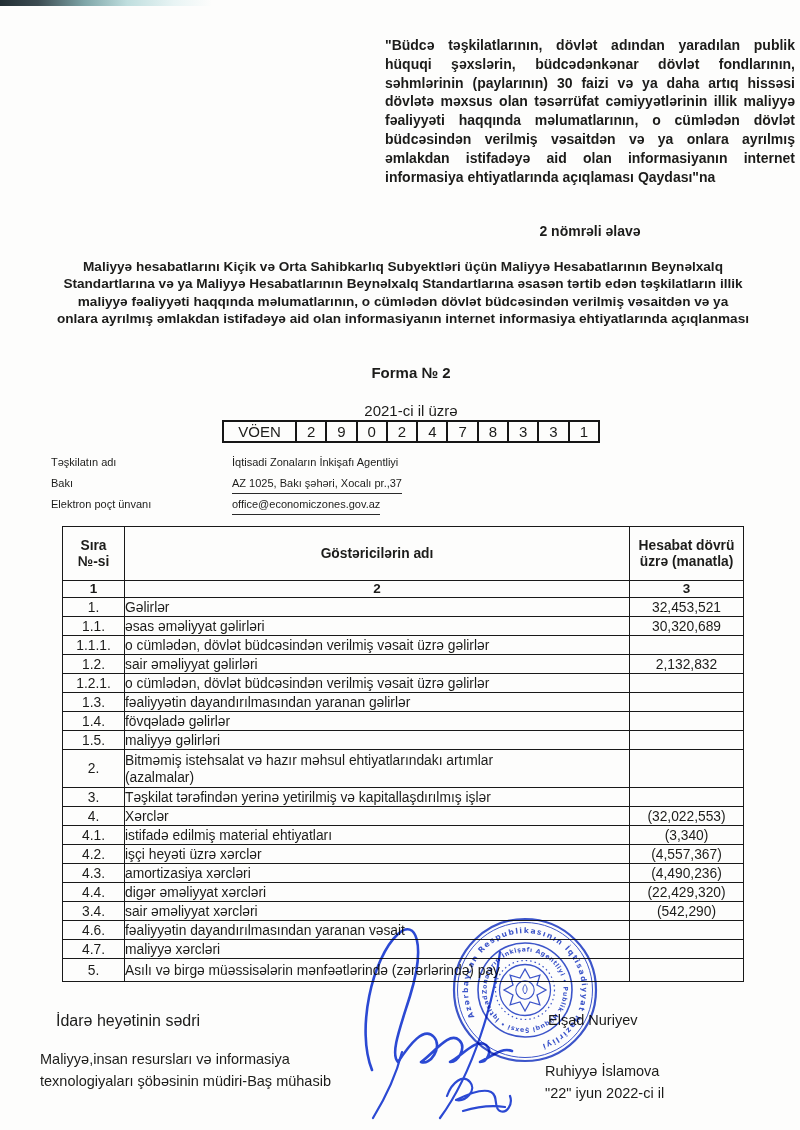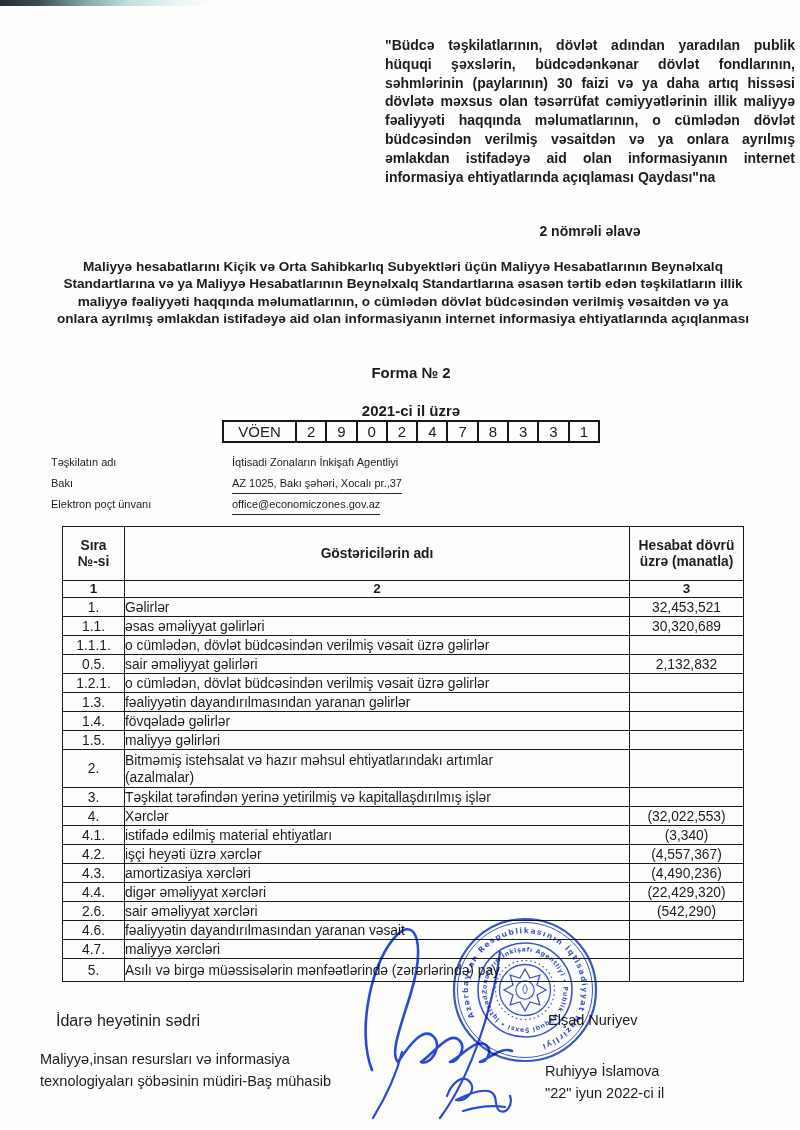--- a/index.html
+++ b/index.html
@@ -26,21 +26,21 @@
   .main-title{
     left:56px; top:258px; width:694px;
     font-size:13.6px; font-weight:bold; line-height:17.4px; text-align:center;
   }
   .form-label{
     left:222px; top:364px; width:378px;
     font-size:15px; font-weight:bold; text-align:center;
   }
   .period-label{
     left:222px; top:402px; width:378px;
-    font-size:15px; font-weight:bold; text-align:center;
+    font-size:15px; font-weight:normal; text-align:center;
   }
   .voen{
     left:222px; top:420px; width:378px; height:23px;
     display:flex; border:2px solid #161616; box-sizing:border-box;
   }
   .voen-cell{
     display:flex; align-items:center; justify-content:center;
     font-size:15px; border-right:2px solid #161616; box-sizing:border-box;
   }
   .voen-label{width:73px;}
@@ -160,21 +160,21 @@
             <td class="c-no">1.1.</td>
             <td class="c-name">əsas əməliyyat gəlirləri</td>
             <td class="c-val">30,320,689</td>
           </tr>
           <tr class="data">
             <td class="c-no">1.1.1.</td>
             <td class="c-name">o cümlədən, dövlət büdcəsindən verilmiş vəsait üzrə gəlirlər</td>
             <td class="c-val"></td>
           </tr>
           <tr class="data">
-            <td class="c-no">0.5.</td>
+            <td class="c-no">1.2.</td>
             <td class="c-name">sair əməliyyat gəlirləri</td>
             <td class="c-val">2,132,832</td>
           </tr>
           <tr class="data">
             <td class="c-no">1.2.1.</td>
             <td class="c-name">o cümlədən, dövlət büdcəsindən verilmiş vəsait üzrə gəlirlər</td>
             <td class="c-val"></td>
           </tr>
           <tr class="data">
             <td class="c-no">1.3.</td>
@@ -221,21 +221,21 @@
             <td class="c-no">4.3.</td>
             <td class="c-name">amortizasiya xərcləri</td>
             <td class="c-val">(4,490,236)</td>
           </tr>
           <tr class="data">
             <td class="c-no">4.4.</td>
             <td class="c-name">digər əməliyyat xərcləri</td>
             <td class="c-val">(22,429,320)</td>
           </tr>
           <tr class="data">
-            <td class="c-no">2.6.</td>
+            <td class="c-no">3.4.</td>
             <td class="c-name">sair əməliyyat xərcləri</td>
             <td class="c-val">(542,290)</td>
           </tr>
           <tr class="data">
             <td class="c-no">4.6.</td>
             <td class="c-name">fəaliyyətin dayandırılmasından yaranan vəsait</td>
             <td class="c-val"></td>
           </tr>
           <tr class="data">
             <td class="c-no">4.7.</td>

